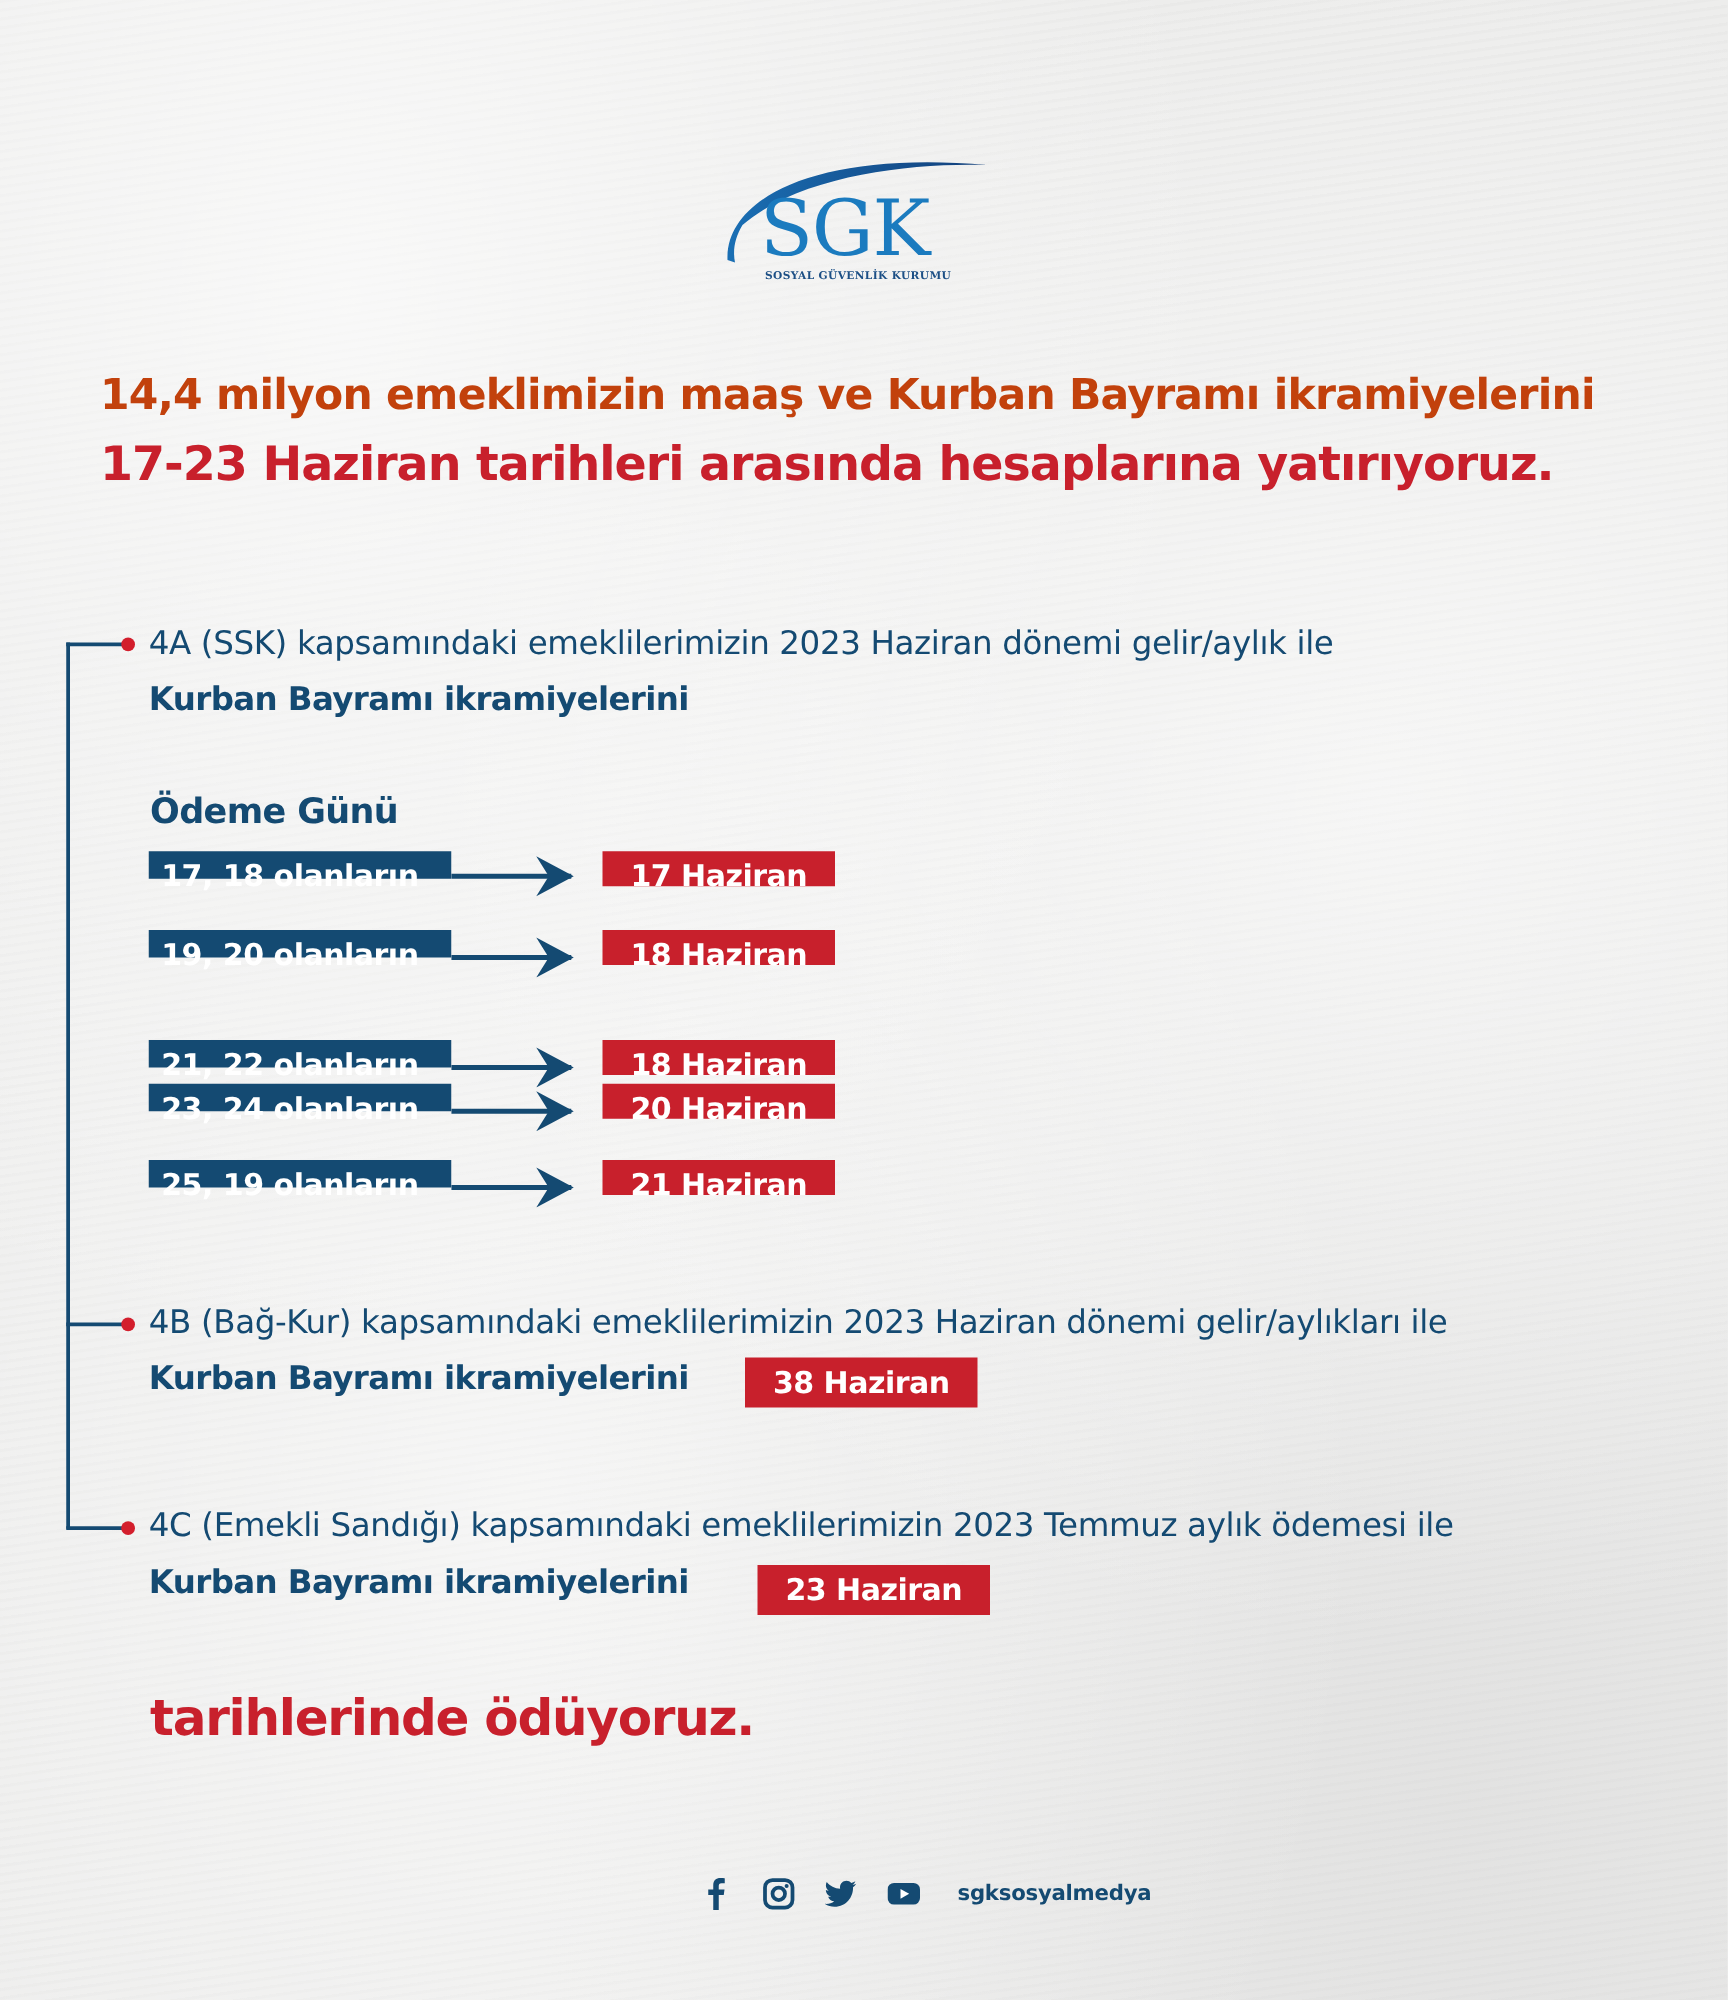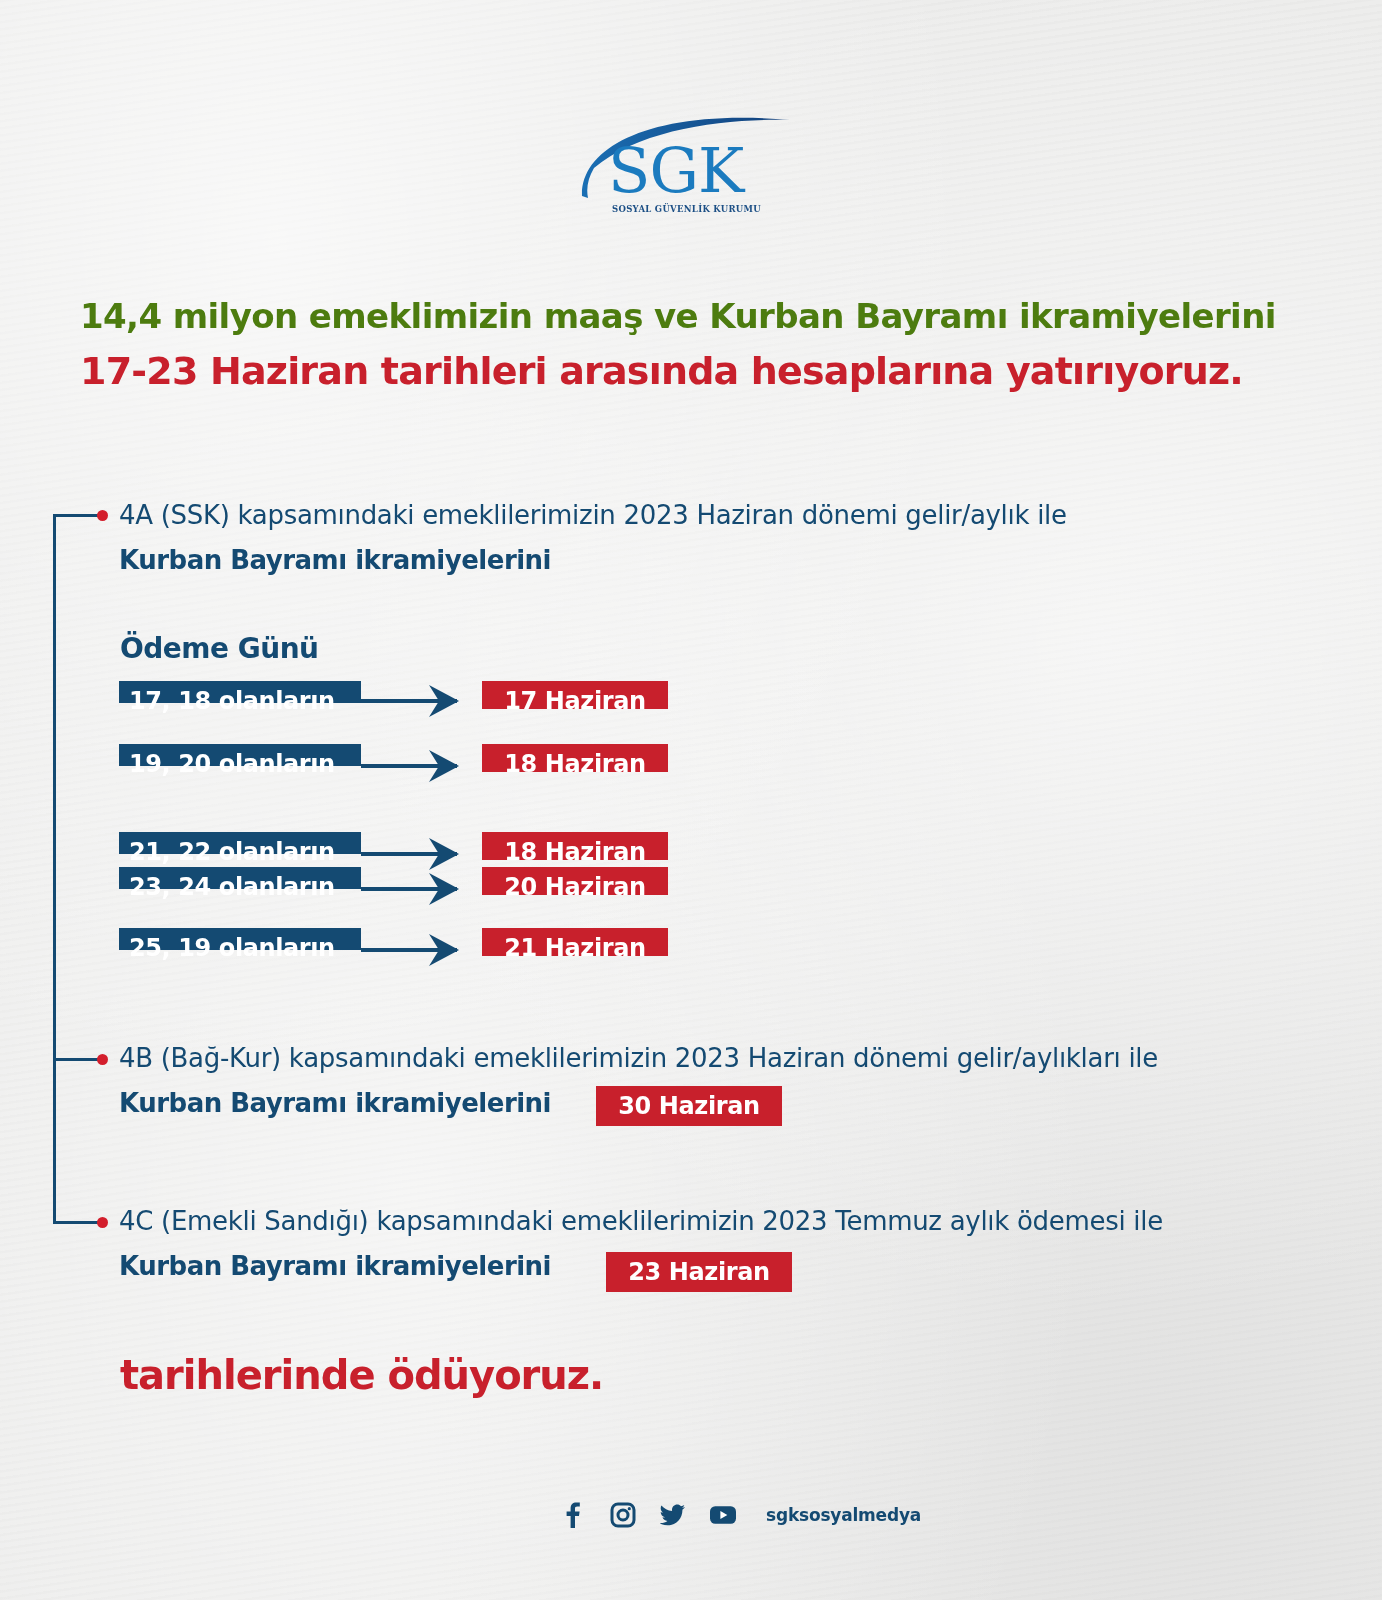--- a/index.html
+++ b/index.html
@@ -10,38 +10,38 @@
         radial-gradient(ellipse at 20% 15%, rgba(255,255,255,0.65) 0%, rgba(255,255,255,0) 45%),
         radial-gradient(ellipse at 80% 40%, rgba(255,255,255,0.55) 0%, rgba(255,255,255,0) 50%),
         radial-gradient(ellipse at 30% 75%, rgba(255,255,255,0.5) 0%, rgba(255,255,255,0) 50%),
         radial-gradient(ellipse at 85% 90%, rgba(210,210,210,0.4) 0%, rgba(210,210,210,0) 45%),
         repeating-linear-gradient(172deg, rgba(0,0,0,0.015) 0px, rgba(0,0,0,0.015) 2px, rgba(255,255,255,0.02) 3px, rgba(255,255,255,0.02) 7px);
       font-family: "DejaVu Sans", sans-serif;
     }
     .abs { position: absolute; }
 
     
-    .logo { left: 580px; top: 108px; width: 220px; height: 110px; }
+    .logo { left: 580px; top: 120px; width: 220px; height: 110px; }
     .logo svg { position: absolute; left: 0; top: 0; }
     .logo-letters {
       position: absolute; left: 28px; top: 32px;
       font-family: "DejaVu Serif", serif; font-size: 62px; letter-spacing: -1px;
       color: #1b7bbf; line-height: 1;
     }
     .logo-sub {
       position: absolute; left: 32px; top: 96px;
       font-family: "DejaVu Serif", serif; font-size: 8.5px; font-weight: bold;
       color: #1c4f85; letter-spacing: 0.3px; white-space: nowrap;
     }
 
     
     .h1 {
       left: 80px; top: 296px; width: 1240px;
       font-size: 34px; font-weight: bold; white-space: nowrap; letter-spacing: -0.6px;
-      color: #4d7c0f;
+      color: #c2410c;
     }
     .h2 {
       left: 80px; top: 349px; width: 1240px;
       font-size: 38px; font-weight: bold; white-space: nowrap; letter-spacing: -0.8px;
       color: #c8202c;
     }
 
     
     .bracket-v { left: 53px; top: 514px; width: 3px; height: 709px; background: #144a72; }
     .bracket-h { left: 53px; height: 3px; width: 47px; background: #144a72; }
@@ -148,21 +148,21 @@
   <div class="blue-box">25, 19 olanların</div>
   <svg class="arrow" viewBox="0 0 100 36">
       <line x1="0" y1="20" x2="96" y2="20" stroke="#144a72" stroke-width="4"></line>
       <path d="M68 4 L98 20 L68 36 L78 20 Z" fill="#144a72"></path>
     </svg>
   <div class="red-box">21 Haziran</div>
 </div>
 
 <div class="abs line-regular" style="left:119px; top:1043px">4B (Bağ-Kur) kapsamındaki emeklilerimizin 2023 Haziran dönemi gelir/aylıkları ile</div>
 <div class="abs line-bold" style="left:119px; top:1088px">Kurban Bayramı ikramiyelerini</div>
-<div class="abs inline-red" style="left:596px; top:1086px; width:186px">30 Haziran</div>
+<div class="abs inline-red" style="left:596px; top:1086px; width:186px">38 Haziran</div>
 
 <div class="abs line-regular" style="left:119px; top:1206px">4C (Emekli Sandığı) kapsamındaki emeklilerimizin 2023 Temmuz aylık ödemesi ile</div>
 <div class="abs line-bold" style="left:119px; top:1251px">Kurban Bayramı ikramiyelerini</div>
 <div class="abs inline-red" style="left:606px; top:1252px; width:186px">23 Haziran</div>
 
 <div class="abs closing">tarihlerinde ödüyoruz.</div>
 
 <div class="abs footer">
   <span class="ic">
     <svg width="16" height="26" viewBox="0 0 16 26">

